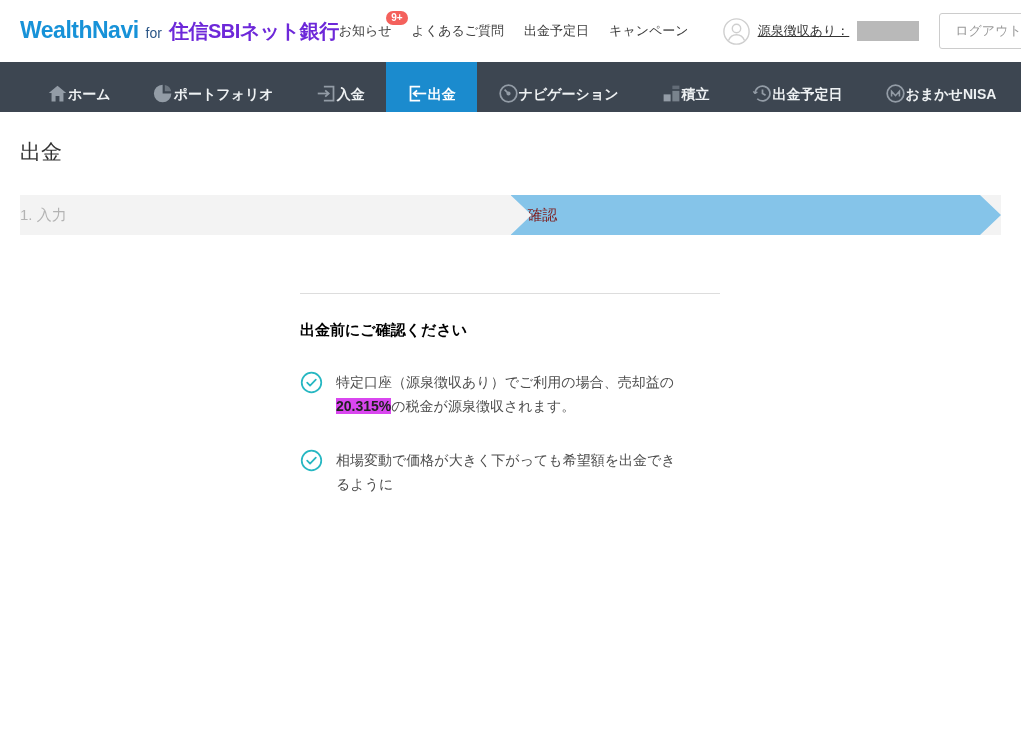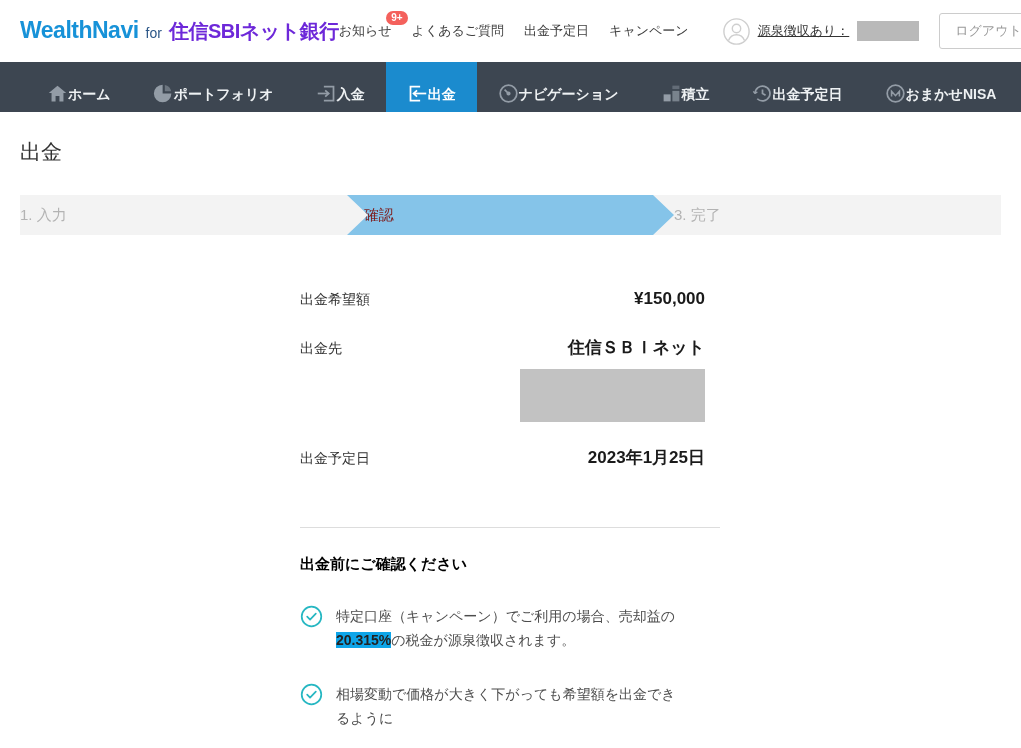--- a/index.html
+++ b/index.html
@@ -48,21 +48,21 @@
   .row-value { font-size:17px; font-weight:bold; color:#1a1a1a; }
   .redact-lg { width:185px; height:53px; background:#c2c2c2; margin:10px 0 0 auto; }
   .mt-gap { margin-top:24px; }
 
   .divider { border:none; border-top:1px solid #ddd; margin-top:58px; }
 
   .notice-heading { margin-top:27px; font-size:15px; font-weight:bold; color:#000000; }
   .notice-item { margin-top:30px; display:flex; gap:13px; align-items:flex-start; }
   .notice-item svg { width:23px; height:23px; flex:none; margin-top:1px; }
   .notice-text { font-size:14px; line-height:24px; color:#4d4d4d; width:350px; }
-  .notice-text .hl { background:#0ea5e9; font-weight:bold; color:#222;margin-top:31px; }
+  .notice-text .hl { background:#d946ef; font-weight:bold; color:#222;margin-top:31px; }
 </style>
 </head>
 <body>
 
 <header class="topbar">
   <div class="logo">
     <span class="logo-brand">WealthNavi</span>
     <span class="logo-for">for</span>
     <span class="logo-partner">住信SBIネット銀行</span>
   </div>
@@ -148,51 +148,35 @@
     </svg>
     <span>おまかせNISA</span>
   </div>
 </nav>
 
 <h1 class="page-title">出金</h1>
 
 <div class="steps">
   <div class="step">1. 入力</div>
   <div class="step active">2. 確認</div>
-  <div class="step">3. 完了</div>
 </div>
 
 <main class="content">
 
-  <div class="rows">
-    <div class="row">
-      <span class="row-label">出金希望額</span>
-      <span class="row-value">¥150,000</span>
-    </div>
-    <div class="row">
-      <span class="row-label">出金先</span>
-      <span class="row-value">住信ＳＢＩネット</span>
-    </div>
-    <div class="redact-lg"></div>
-    <div class="row mt-gap">
-      <span class="row-label">出金予定日</span>
-      <span class="row-value">2023年1月25日</span>
-    </div>
-  </div>
 
   <hr class="divider">
 
   <h3 class="notice-heading">出金前にご確認ください</h3>
 
   <div class="notice-item">
     <svg viewBox="0 0 24 24" fill="none" stroke="#26b7c2" stroke-width="1.8" stroke-linecap="round" stroke-linejoin="round">
       <circle cx="12" cy="12" r="10.2"></circle>
       <path d="M7.5 12.2l3 3 6-6.2"></path>
     </svg>
-    <p class="notice-text"><span>特定口座（キャンペーン）でご利用の場合、売却益の</span><span class="hl">20.315%</span><span>の税金が源泉徴収されます。</span></p>
+    <p class="notice-text"><span>特定口座（源泉徴収あり）でご利用の場合、売却益の</span><span class="hl">20.315%</span><span>の税金が源泉徴収されます。</span></p>
   </div>
 
   <div class="notice-item">
     <svg viewBox="0 0 24 24" fill="none" stroke="#26b7c2" stroke-width="1.8" stroke-linecap="round" stroke-linejoin="round">
       <circle cx="12" cy="12" r="10.2"></circle>
       <path d="M7.5 12.2l3 3 6-6.2"></path>
     </svg>
     <p class="notice-text"><span>相場変動で価格が大きく下がっても希望額を出金できるように</span></p>
   </div>
 </main>

